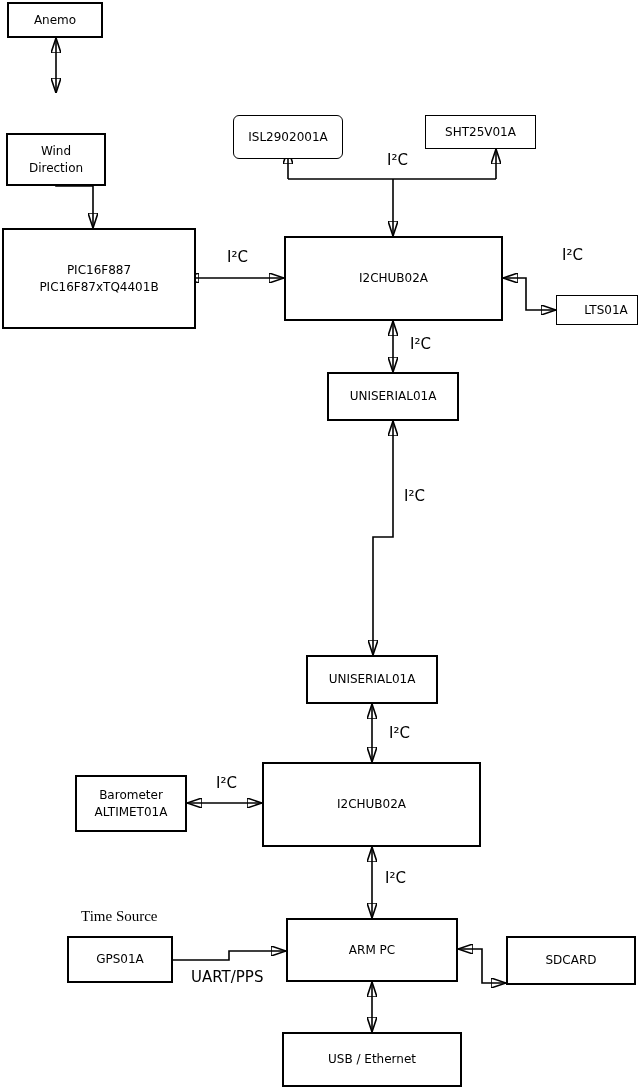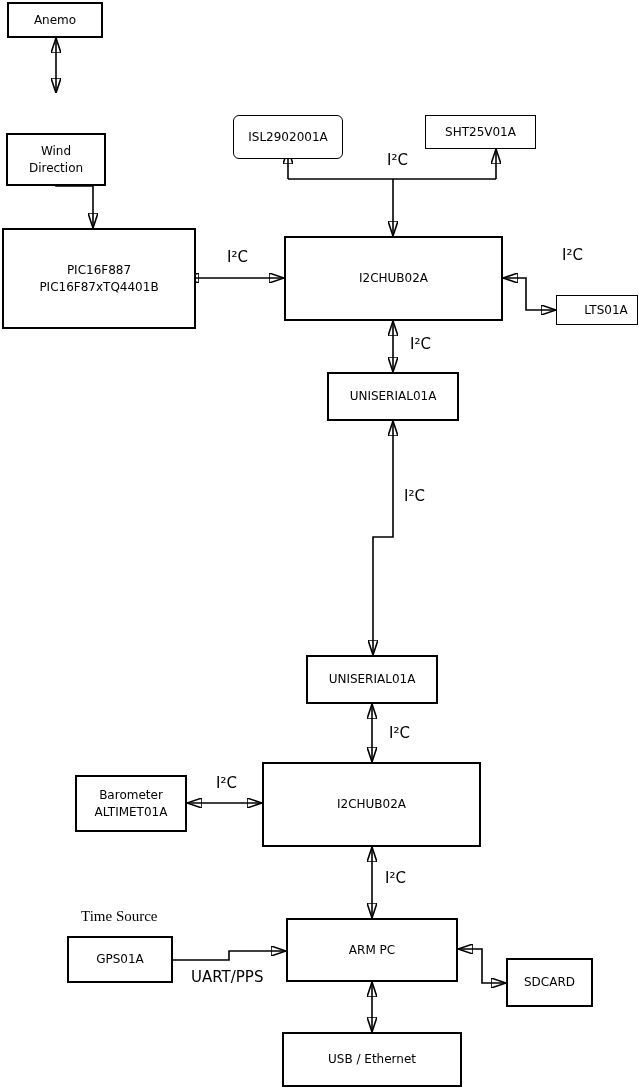--- a/index.html
+++ b/index.html
@@ -108,21 +108,21 @@
   </div>
 
   <div class="node" style="left:67px;top:936px;width:106px;height:47px;">
     <span>GPS01A</span>
   </div>
 
   <div class="node" style="left:286px;top:918px;width:172px;height:64px;">
     <span>ARM PC</span>
   </div>
 
-  <div class="node" style="left:506px;top:958px;width:87px;height:49px;">
+  <div class="node" style="left:506px;top:936px;width:130px;height:49px;">
     <span>SDCARD</span>
   </div>
 
   <div class="node" style="left:282px;top:1032px;width:180px;height:55px;">
     <span>USB / Ethernet</span>
   </div>
 
   <span class="lbl" style="left:227px;top:251px;">I²C</span>
   <span class="lbl" style="left:387px;top:154px;">I²C</span>
   <span class="lbl" style="left:562px;top:249px;">I²C</span>

